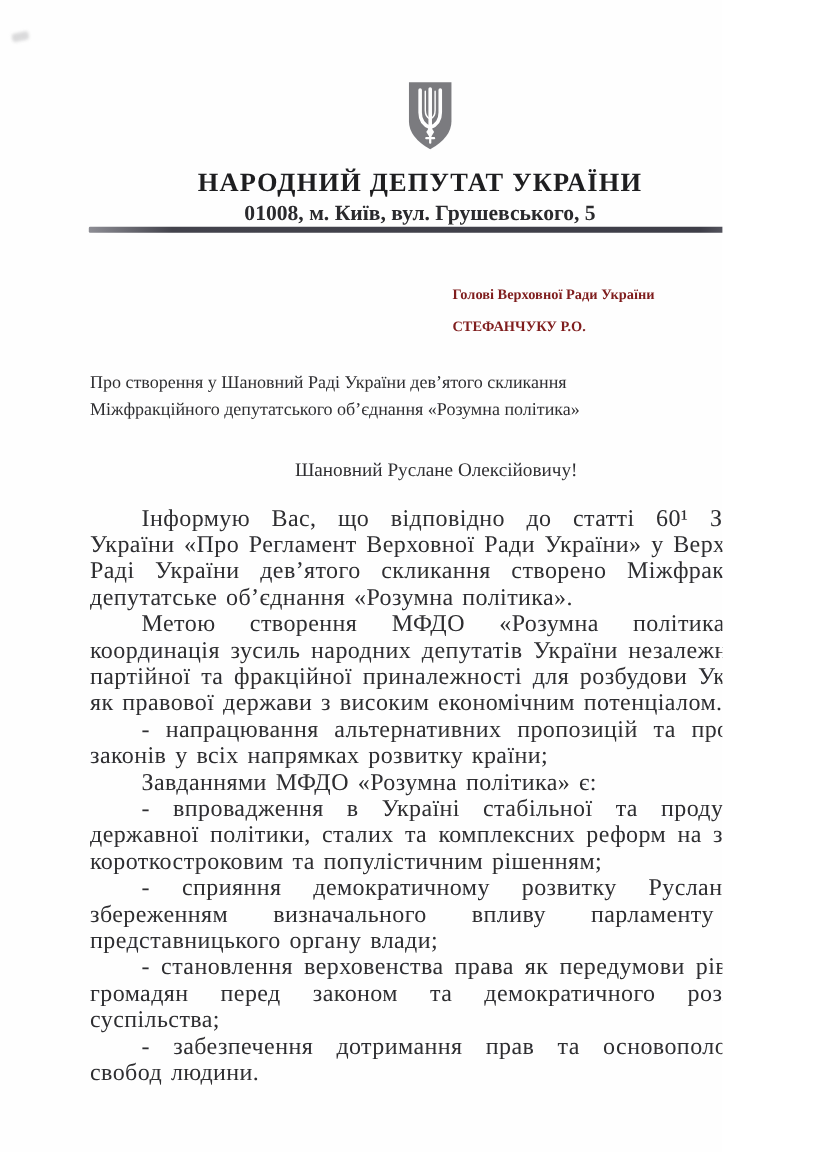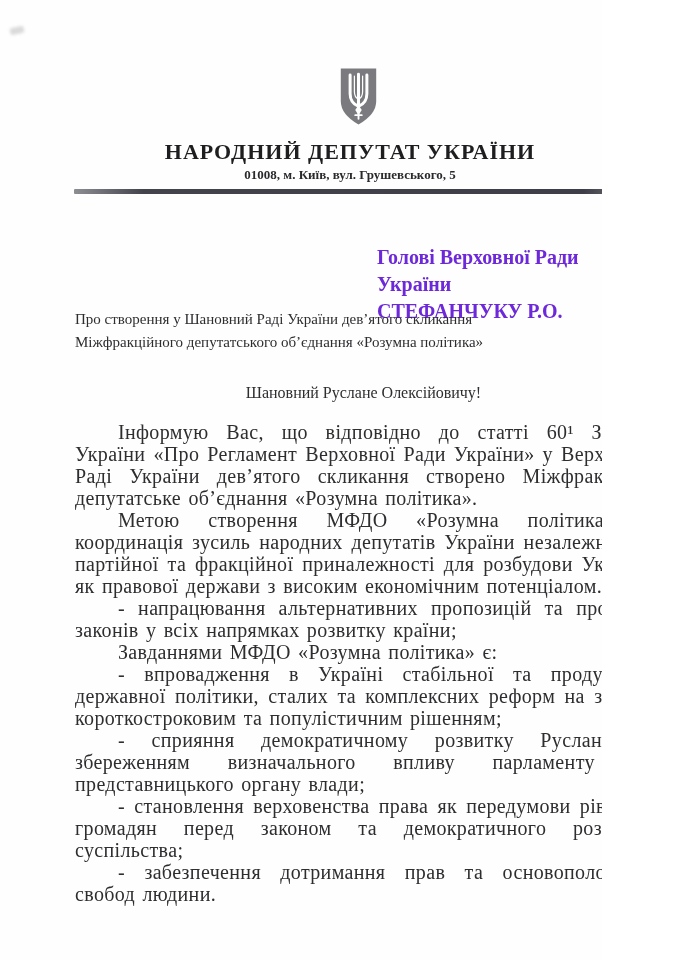--- a/index.html
+++ b/index.html
@@ -47,40 +47,40 @@
     color: #1e1e20;
     white-space: nowrap;
   }
   .letterhead-address {
     position: absolute;
     top: 167px;
     left: 22px;
     width: 656px;
     text-align: center;
     font-weight: bold;
-    font-size: 13px;
+    font-size: 18px;
     color: #2a2a2d;
   }
   .separator {
     position: absolute;
     top: 189px;
     left: 74px;
     width: 579px;
     height: 5px;
     background: linear-gradient(to right, #8d8d94, #43434c 12%, #3e3e48 88%, #8d8d94);
     border-radius: 1px;
   }
   .recipient {
     position: absolute;
     left: 377px;
-    top: 244px;
+    top: 232px;
     font-weight: bold;
-    font-size: 20px;
+    font-size: 12px;
     line-height: 27px;
-    color: #6d28d9;
+    color: #7f1d1d;
   }
   .subject {
     position: absolute;
     left: 75px;
     top: 308px;
     width: 448px;
     font-size: 15px;
     line-height: 22.5px;
   }
   .salutation {

